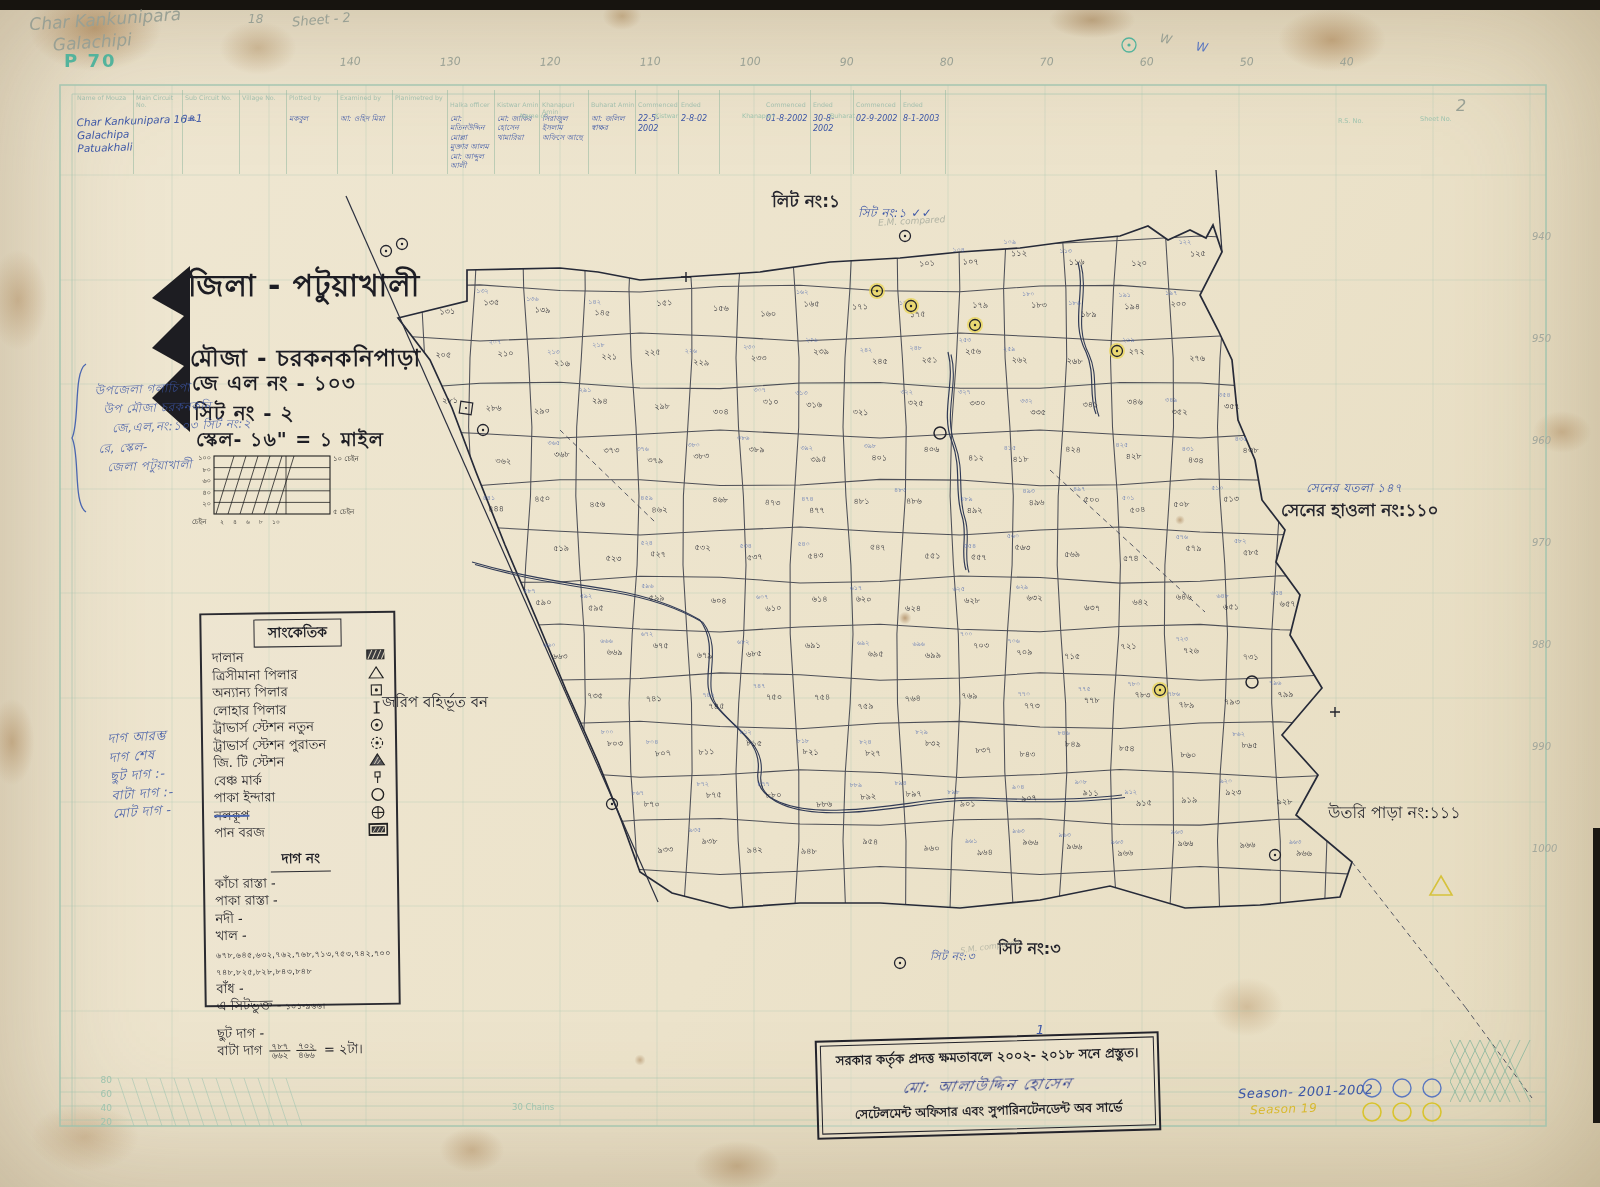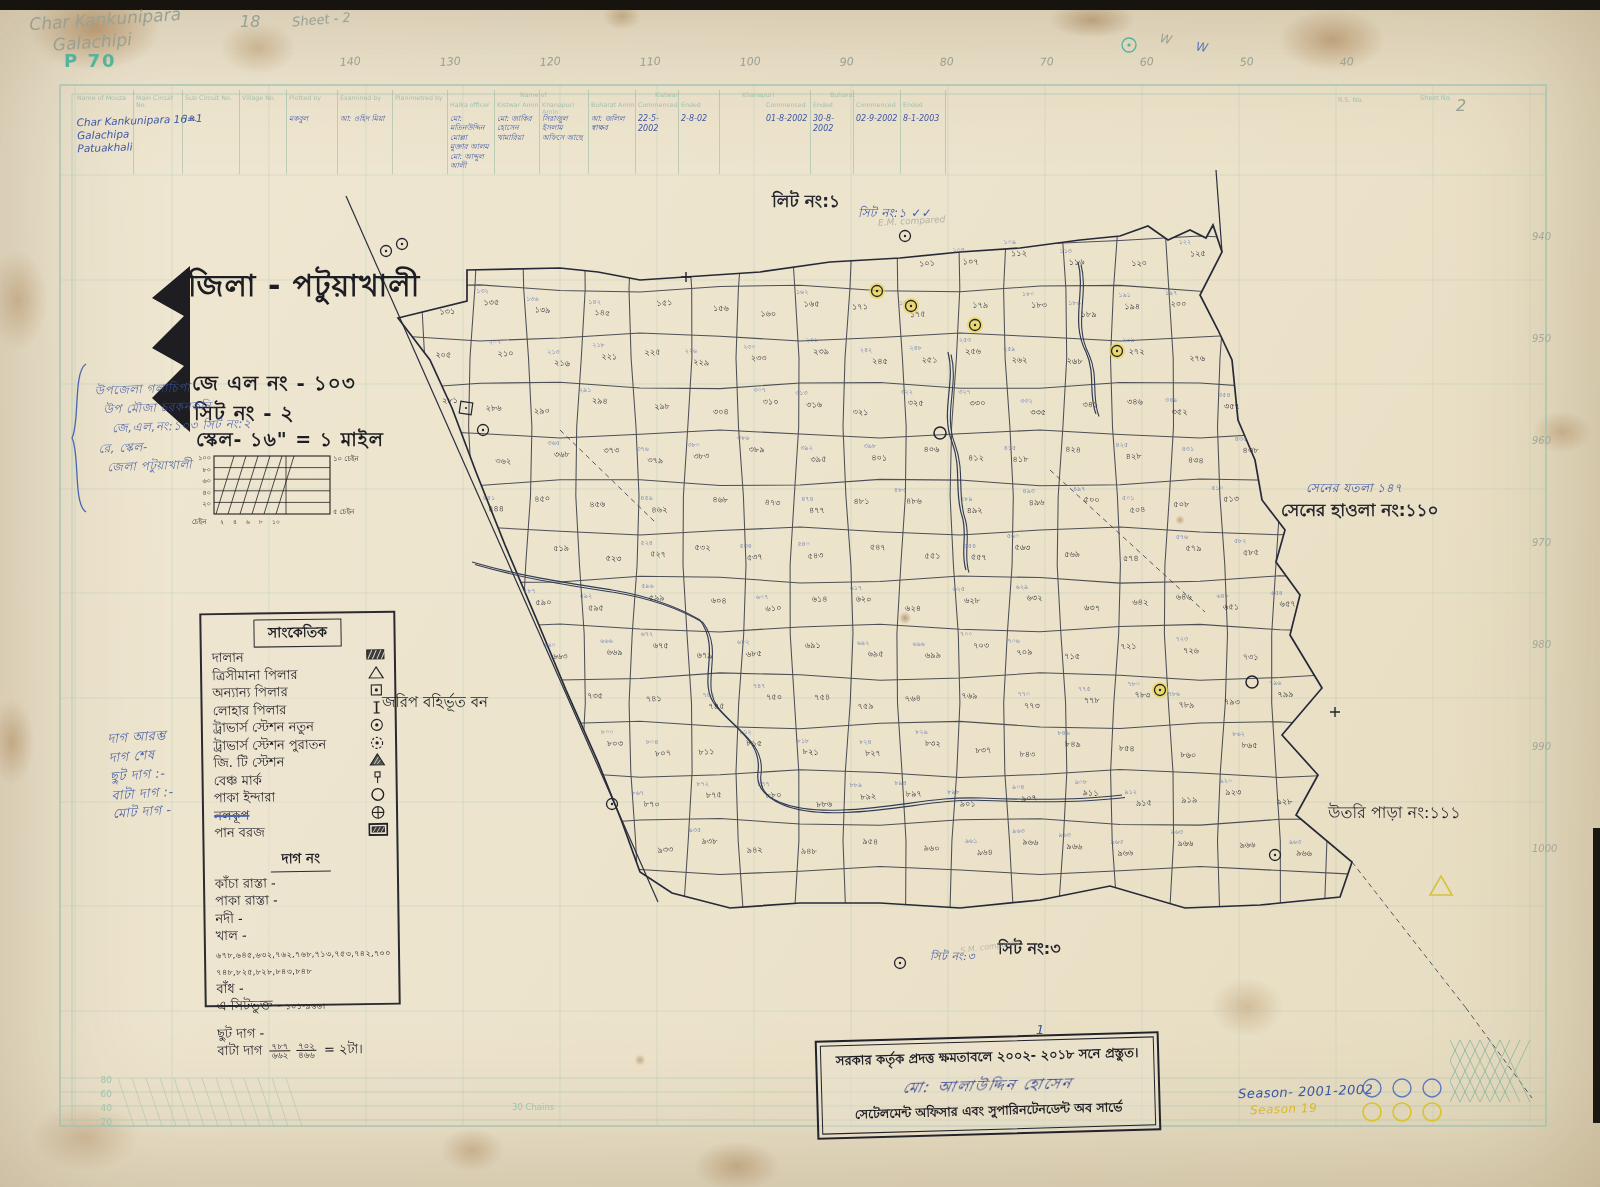--- a/index.html
+++ b/index.html
@@ -24,21 +24,21 @@
       radial-gradient(52px 42px at 1247px 1007px, rgba(150,100,45,.28), transparent 70%),
       radial-gradient(72px 46px at 85px 1137px, rgba(150,100,45,.28), transparent 75%),
       radial-gradient(42px 30px at 1562px 432px, rgba(150,100,45,.32), transparent 70%),
       radial-gradient(8px 8px at 905px 618px, rgba(140,90,40,.5), transparent 80%),
       radial-gradient(6px 6px at 1180px 520px, rgba(140,90,40,.45), transparent 80%),
       radial-gradient(7px 7px at 640px 1060px, rgba(140,90,40,.4), transparent 80%);}
   .pencil{color:#99a094;font-style:italic;}
   .blue{color:#3c56a6;}
   .hand{font-style:italic;letter-spacing:.5px;}
   .ink{color:#26262e;}
-  .green-print{color:#9fc3ae;}
+  .green-print{color:#9fc3ae;margin-top:21px;}
   .teal{color:#53b39c;font-weight:bold;letter-spacing:2px;}
   
   #header-table{left:75px;top:90px;width:812px;height:84px;display:flex;}
   .hcell{position:relative;height:84px;border-right:1px solid rgba(140,180,155,.5);flex:none;}
   .hlabel{position:absolute;left:2px;font-size:6.3px;color:#a3bfae;line-height:1.05;}
   .hvalue{position:absolute;left:2px;top:24px;font-size:7.5px;line-height:1.25;color:#3c56a6;font-style:italic;white-space:pre-line;}
   
   .tline{position:absolute;color:#1d1d24;font-weight:bold;letter-spacing:1px;}
   
   #legend-box{left:202px;top:612px;width:192px;height:390px;border:2px solid #2a2a30;transform:rotate(-0.8deg);background:rgba(238,230,212,.35);}
@@ -520,21 +520,21 @@
       </g>
     </svg>
 
   <div id="topbar" class="abs"></div>
   <div id="right-sliver" class="abs"></div>
 
   <div class="abs pencil" style="left:30px;top:8px;font-size:17px;transform:rotate(-4deg);line-height:1.3">
     <div>Char Kankunipara</div>
     <div style="margin-left:22px">Galachipi</div>
   </div>
-  <div class="abs pencil" style="left:240px;top:12px;font-size:16px">18</div>
+  <div class="abs pencil" style="left:248px;top:12px;font-size:12px">18</div>
   <div class="abs pencil" style="left:292px;top:12px;font-size:13px;transform:rotate(-5deg)">Sheet - 2</div>
   <div class="abs teal" style="left:64px;top:50px;font-size:18px">P 70</div>
   <div class="abs pencil" style="left:1160px;top:32px;font-size:12px;transform:rotate(12deg)">W</div>
   <div class="abs" style="left:1196px;top:40px;font-size:12px;color:#5a77c0;font-style:italic;transform:rotate(8deg)">W</div>
 
   <div id="header-table" class="abs">
       <div class="hcell" style="width: 58px;">
         <span class="hlabel" style="top: 5px;">Name of Mouza</span>
         <div class="hvalue" style="font-size: 10.5px; width: 130px; transform: rotate(-2deg);">Char Kankunipara 16=1
 Galachipa
@@ -611,20 +611,21 @@
       </div>
     </div>
   <span class="abs green-print" style="left:1338px;top:96px;font-size:6.5px">R.S. No.</span>
   <span class="abs green-print" style="left:1420px;top:94px;font-size:6.5px">Sheet No.</span>
   <span class="abs pencil" style="left:1456px;top:96px;font-size:16px">2</span>
 
   <svg class="abs" style="left:146px;top:262px" width="50" height="175">
     <path d="M44,4 L6,36 L38,54 L6,86 L38,104 L6,136 L44,170 Z" fill="#1d1d22"></path>
   </svg>
   <div class="tline" style="left:188px;top:262px;font-size:30px">জিলা - পটুয়াখালী</div>
+  <div class="tline" style="left:190px;top:340px;font-size:23px">মৌজা - চরকনকনিপাড়া</div>
   <div class="tline" style="left:192px;top:368px;font-size:20px">জে এল নং -  ১০৩</div>
   <div class="tline" style="left:194px;top:398px;font-size:20px">সিট নং - ২</div>
   <div class="tline" style="left:196px;top:425px;font-size:19px">স্কেল- ১৬" = ১ মাইল</div>
   <svg id="scale-diagram" class="abs" style="left:188px;top:450px" width="175" height="78">
       <rect x="26" y="6" width="116" height="58" fill="none" stroke="#222" stroke-width="1.1"></rect>
       <line x1="26" y1="17.6" x2="142" y2="17.6" stroke="#222" stroke-width="0.8"></line>
       <line x1="26" y1="29.2" x2="142" y2="29.2" stroke="#222" stroke-width="0.8"></line>
       <line x1="26" y1="40.8" x2="142" y2="40.8" stroke="#222" stroke-width="0.8"></line>
       <line x1="26" y1="52.4" x2="142" y2="52.4" stroke="#222" stroke-width="0.8"></line>
       <line x1="28" y1="64" x2="46" y2="6" stroke="#222" stroke-width="0.8"></line>

